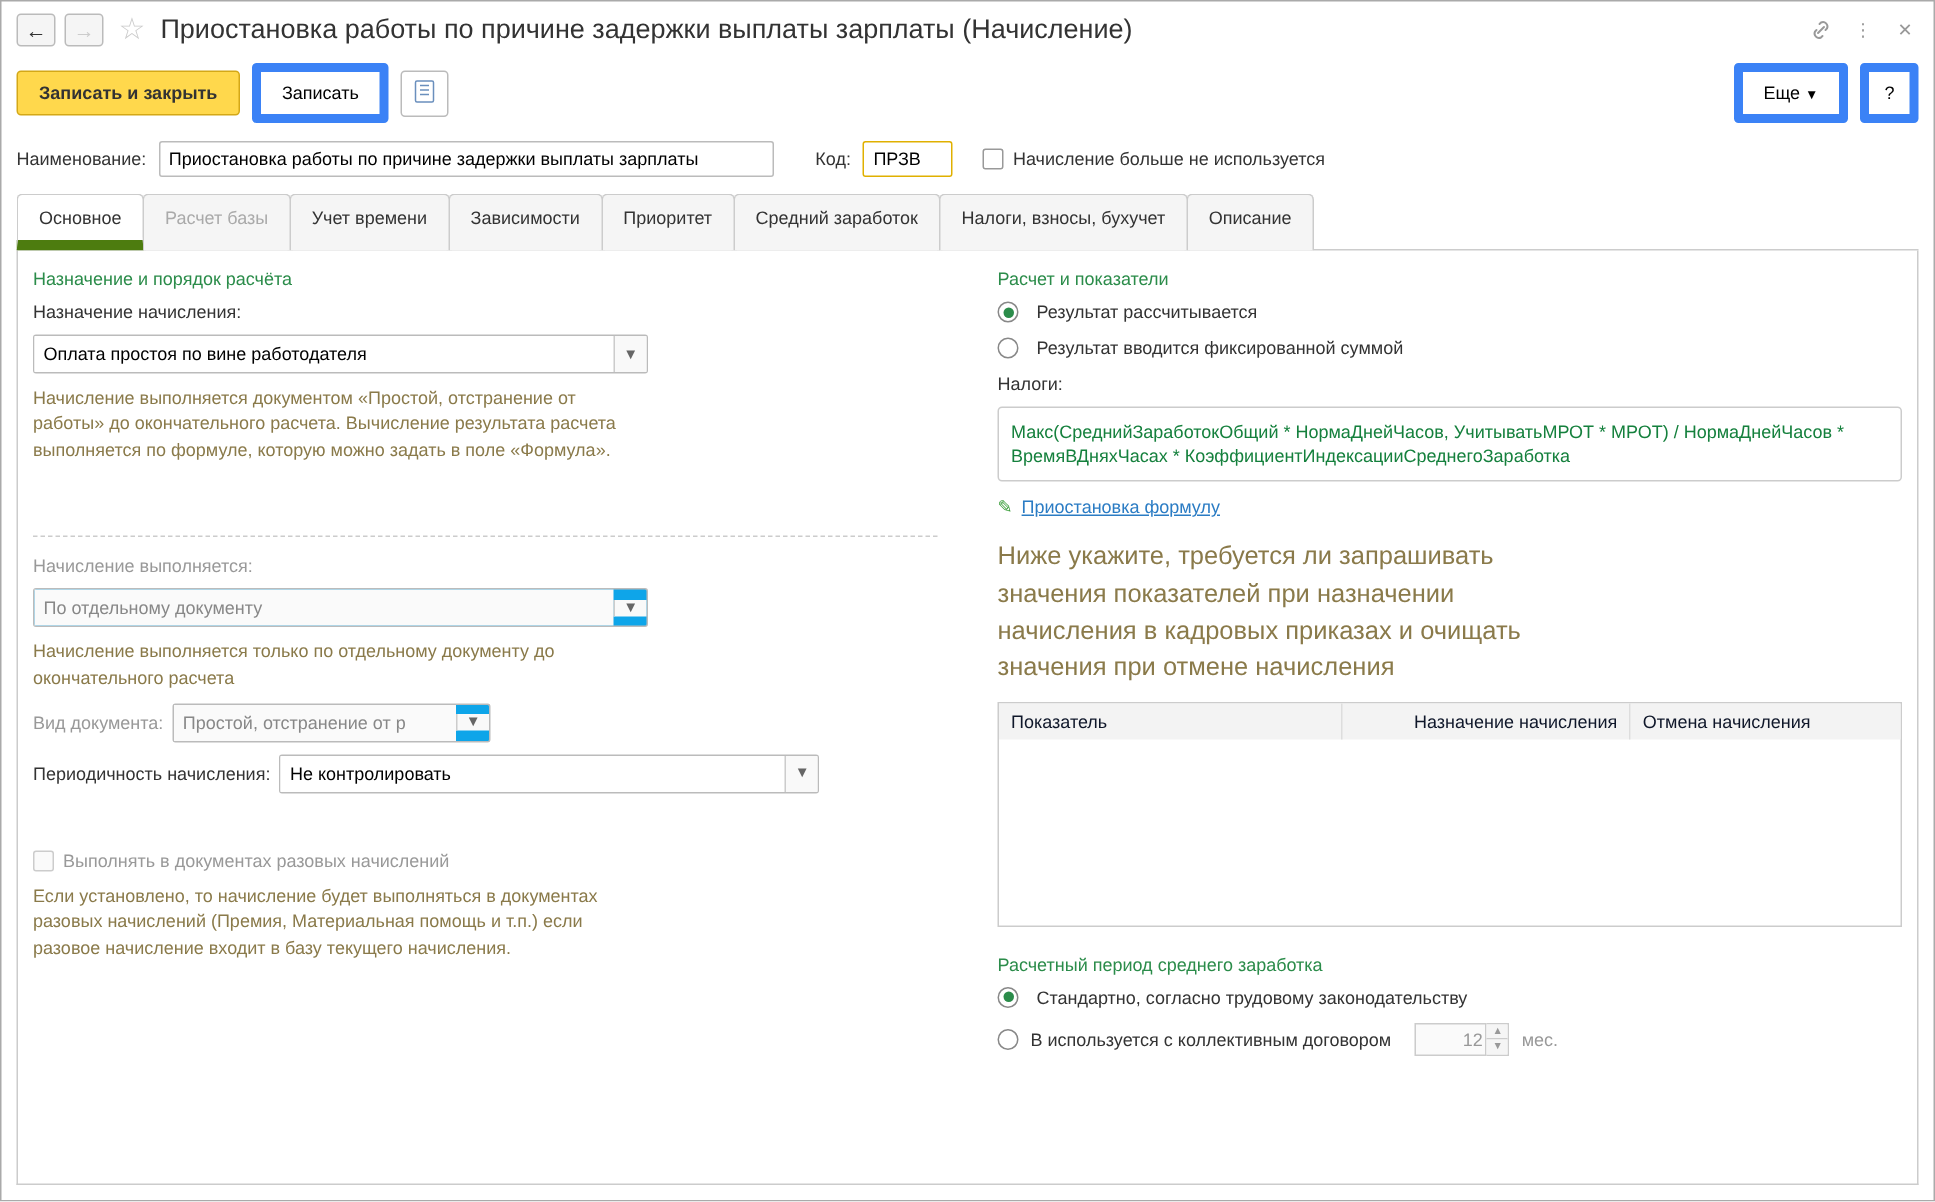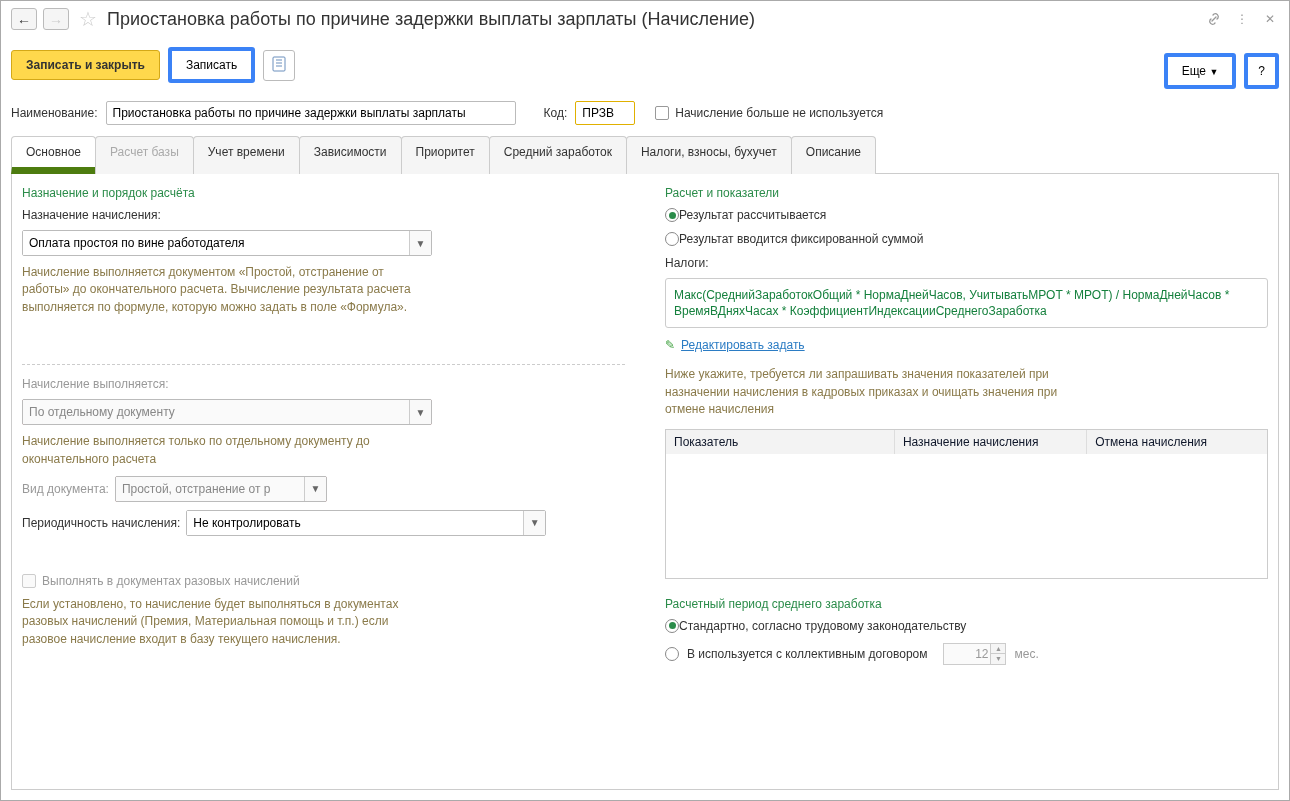--- a/index.html
+++ b/index.html
@@ -7,23 +7,23 @@
 .window { border: 1px solid #aaa; width: 1290px; height: 801px; display: flex; flex-direction: column; overflow: hidden; }
 .titlebar { display: flex; align-items: center; padding: 6px 10px; gap: 6px; }
 .nav-btn { width: 26px; height: 22px; border: 1px solid #bbb; background: #f5f5f5; border-radius: 3px; display: flex; align-items: center; justify-content: center; cursor: pointer; font-size: 14px; color: #666; }
 .nav-btn:first-child { color: #333; }
 .star-icon { color: #ccc; font-size: 20px; margin: 0 4px; }
 .title-text { font-size: 18px; color: #333; flex: 1; }
 .title-icons { display: flex; gap: 10px; align-items: center; }
 .title-icon { width: 18px; height: 18px; display: flex; align-items: center; justify-content: center; color: #999; cursor: pointer; }
 .toolbar { display: flex; align-items: center; padding: 4px 10px 8px; gap: 8px; }
 .btn-primary { background: #ffd84c; border: 1px solid #d4a817; padding: 7px 14px; border-radius: 3px; font-weight: bold; font-size: 12px; cursor: pointer; color: #333; }
-.btn-secondary { background: #fff; border: 4px solid #3b82f6; padding: 7px 14px; border-radius: 3px; font-size: 12px; cursor: pointer; }
+.btn-secondary { background: #fff; border: 6px solid #3b82f6; padding: 7px 14px; border-radius: 3px; font-size: 12px; cursor: pointer; }
 .btn-icon { background: #fff; border: 1px solid #bbb; padding: 5px 8px; border-radius: 3px; cursor: pointer; display:flex; align-items:center; justify-content:center; }
-.toolbar-right { margin-left: auto; display: flex; gap: 8px; margin-top: 12px; }
+.toolbar-right { margin-left: auto; display: flex; gap: 8px; }
 .fields-row { display: flex; align-items: center; padding: 4px 10px 10px; gap: 8px; }
 .field-label { color: #333; }
 .text-input { border: 1px solid #bbb; padding: 4px 6px; font-size: 12px; border-radius: 2px; }
 .text-input.name { width: 410px; }
 .text-input.code { width: 60px; border: 1.5px solid #e0b000; }
 .code-label { margin-left: 20px; }
 .checkbox-group { display: flex; align-items: center; gap: 6px; margin-left: 12px; }
 .checkbox { width: 14px; height: 14px; border: 1px solid #999; border-radius: 2px; }
 .tabs { display: flex; border-bottom: 1px solid #ccc; margin: 0 10px; }
 .tab { padding: 8px 14px; border: 1px solid #ccc; border-bottom: none; background: #f5f5f5; margin-right: -1px; cursor: pointer; font-size: 12px; border-top-left-radius: 4px; border-top-right-radius: 4px; position: relative; top: 1px; }
@@ -34,31 +34,31 @@
 .col-right { padding-left: 20px; padding-right: 0; }
 .section-title { color: #2b8c4a; font-size: 12px; margin-bottom: 8px; }
 .row { margin-bottom: 8px; }
 .select-group { display: flex; border: 1px solid #bbb; border-radius: 2px; width: 410px; }
 .select-group input { border: none; flex: 1; padding: 5px 6px; font-size: 12px; outline: none; }
 .select-btn { width: 22px; border-left: 1px solid #ccc; display: flex; align-items: center; justify-content: center; color: #666; cursor: pointer; font-size: 10px; background: #f9f9f9; }
 .help-text { color: #8a7a4a; font-size: 12px; line-height: 1.45; max-width: 410px; }
 .divider { border-top: 1px dashed #ccc; margin: 48px 0 12px; max-width: 610px; }
 .muted-label { color: #999; }
 .disabled-input { background: #fafafa; color: #888; }
-.select-group.disabled { background: #b91c1c; }
+.select-group.disabled { background: #0ea5e9; align-items: center; }
 .select-group.disabled input { background: #fafafa; color: #888; }
 .inline-field { display: flex; align-items: center; gap: 6px; margin-bottom: 8px; }
-.radio-group { display: flex; align-items: center; gap: 0; margin-bottom: 10px; text-align: center; }
+.radio-group { display: flex; align-items: center; gap: 12px; margin-bottom: 10px; text-align: center; }
 .radio { width: 14px; height: 14px; border: 1px solid #888; border-radius: 50%; display: flex; align-items: center; justify-content: center; }
 .radio.checked::after { content: ''; width: 7px; height: 7px; background: #2b8c4a; border-radius: 50%; }
 .formula-box { border: 1px solid #ccc; border-radius: 3px; padding: 8px; min-height: 50px; font-size: 12px; color: #15803d; line-height: 1.35; margin-bottom: 10px; }
 .edit-link { display: flex; align-items: center; gap: 6px; margin-bottom: 14px; }
 .edit-link a { color: #2b7cc4; text-decoration: underline; cursor: pointer; }
 .pencil-icon { color: #3a9e3a; }
-.hint-text { color: #8a7a4a; font-size: 12px; line-height: 1.45; margin-bottom: 10px; max-width: 400px; }
+.hint-text { color: #8a7a4a; font-size: 17px; line-height: 1.45; margin-bottom: 10px; max-width: 400px; }
 .data-table { border: 1px solid #ccc; width: 100%; border-collapse: collapse; }
 .data-table th { background: #f3f3f3; border-right: 1px solid #ddd; padding: 5px 8px; font-weight: normal; text-align: left; font-size: 12px; color: #0f172a; }
 .table-wrap { border: 1px solid #ccc; height: 150px; margin-bottom: 18px; }
 .table-wrap table { border: none; }
 .number-input { width: 48px; text-align: right; border: 1px solid #ccc; padding: 3px 2px; font-size: 12px; color: #999; }
 .number-spinner { display: flex; flex-direction: column; border: 1px solid #ccc; border-left: none; }
 .spinner-btn { width: 14px; height: 10px; font-size: 7px; display: flex; align-items: center; justify-content: center; color: #999; background: #f5f5f5; cursor: pointer; }
 .spinner-btn:first-child { border-bottom: 1px solid #ccc; }
 .period-row { display: flex; align-items: center; gap: 8px; }
 .doclist-icon { display: inline-block; }
@@ -173,29 +173,29 @@
         <span>Результат рассчитывается</span>
       </div>
       <div class="radio-group">
         <div class="radio"></div>
         <span>Результат вводится фиксированной суммой</span>
       </div>
       <div class="row">Налоги:</div>
       <div class="formula-box">Макс(СреднийЗаработокОбщий * НормаДнейЧасов, УчитыватьМРОТ * МРОТ) / НормаДнейЧасов * ВремяВДняхЧасах * КоэффициентИндексацииСреднегоЗаработка</div>
       <div class="edit-link">
         <span class="pencil-icon">✎</span>
-        <a>Редактировать задать</a>
+        <a>Приостановка формулу</a>
       </div>
       <div class="hint-text">Ниже укажите, требуется ли запрашивать значения показателей при назначении начисления в кадровых приказах и очищать значения при отмене начисления</div>
       <div class="table-wrap">
         <table class="data-table">
           <thead>
             <tr>
               <th style="width:38%;">Показатель</th>
-              <th style="width:32%;">Назначение начисления</th>
+              <th style="width:32%;text-align:right;">Назначение начисления</th>
               <th style="border-right:none;">Отмена начисления</th>
             </tr>
           </thead>
         </table>
       </div>
 
       <div class="section-title">Расчетный период среднего заработка</div>
       <div class="radio-group">
         <div class="radio checked"></div>
         <span>Стандартно, согласно трудовому законодательству</span>

